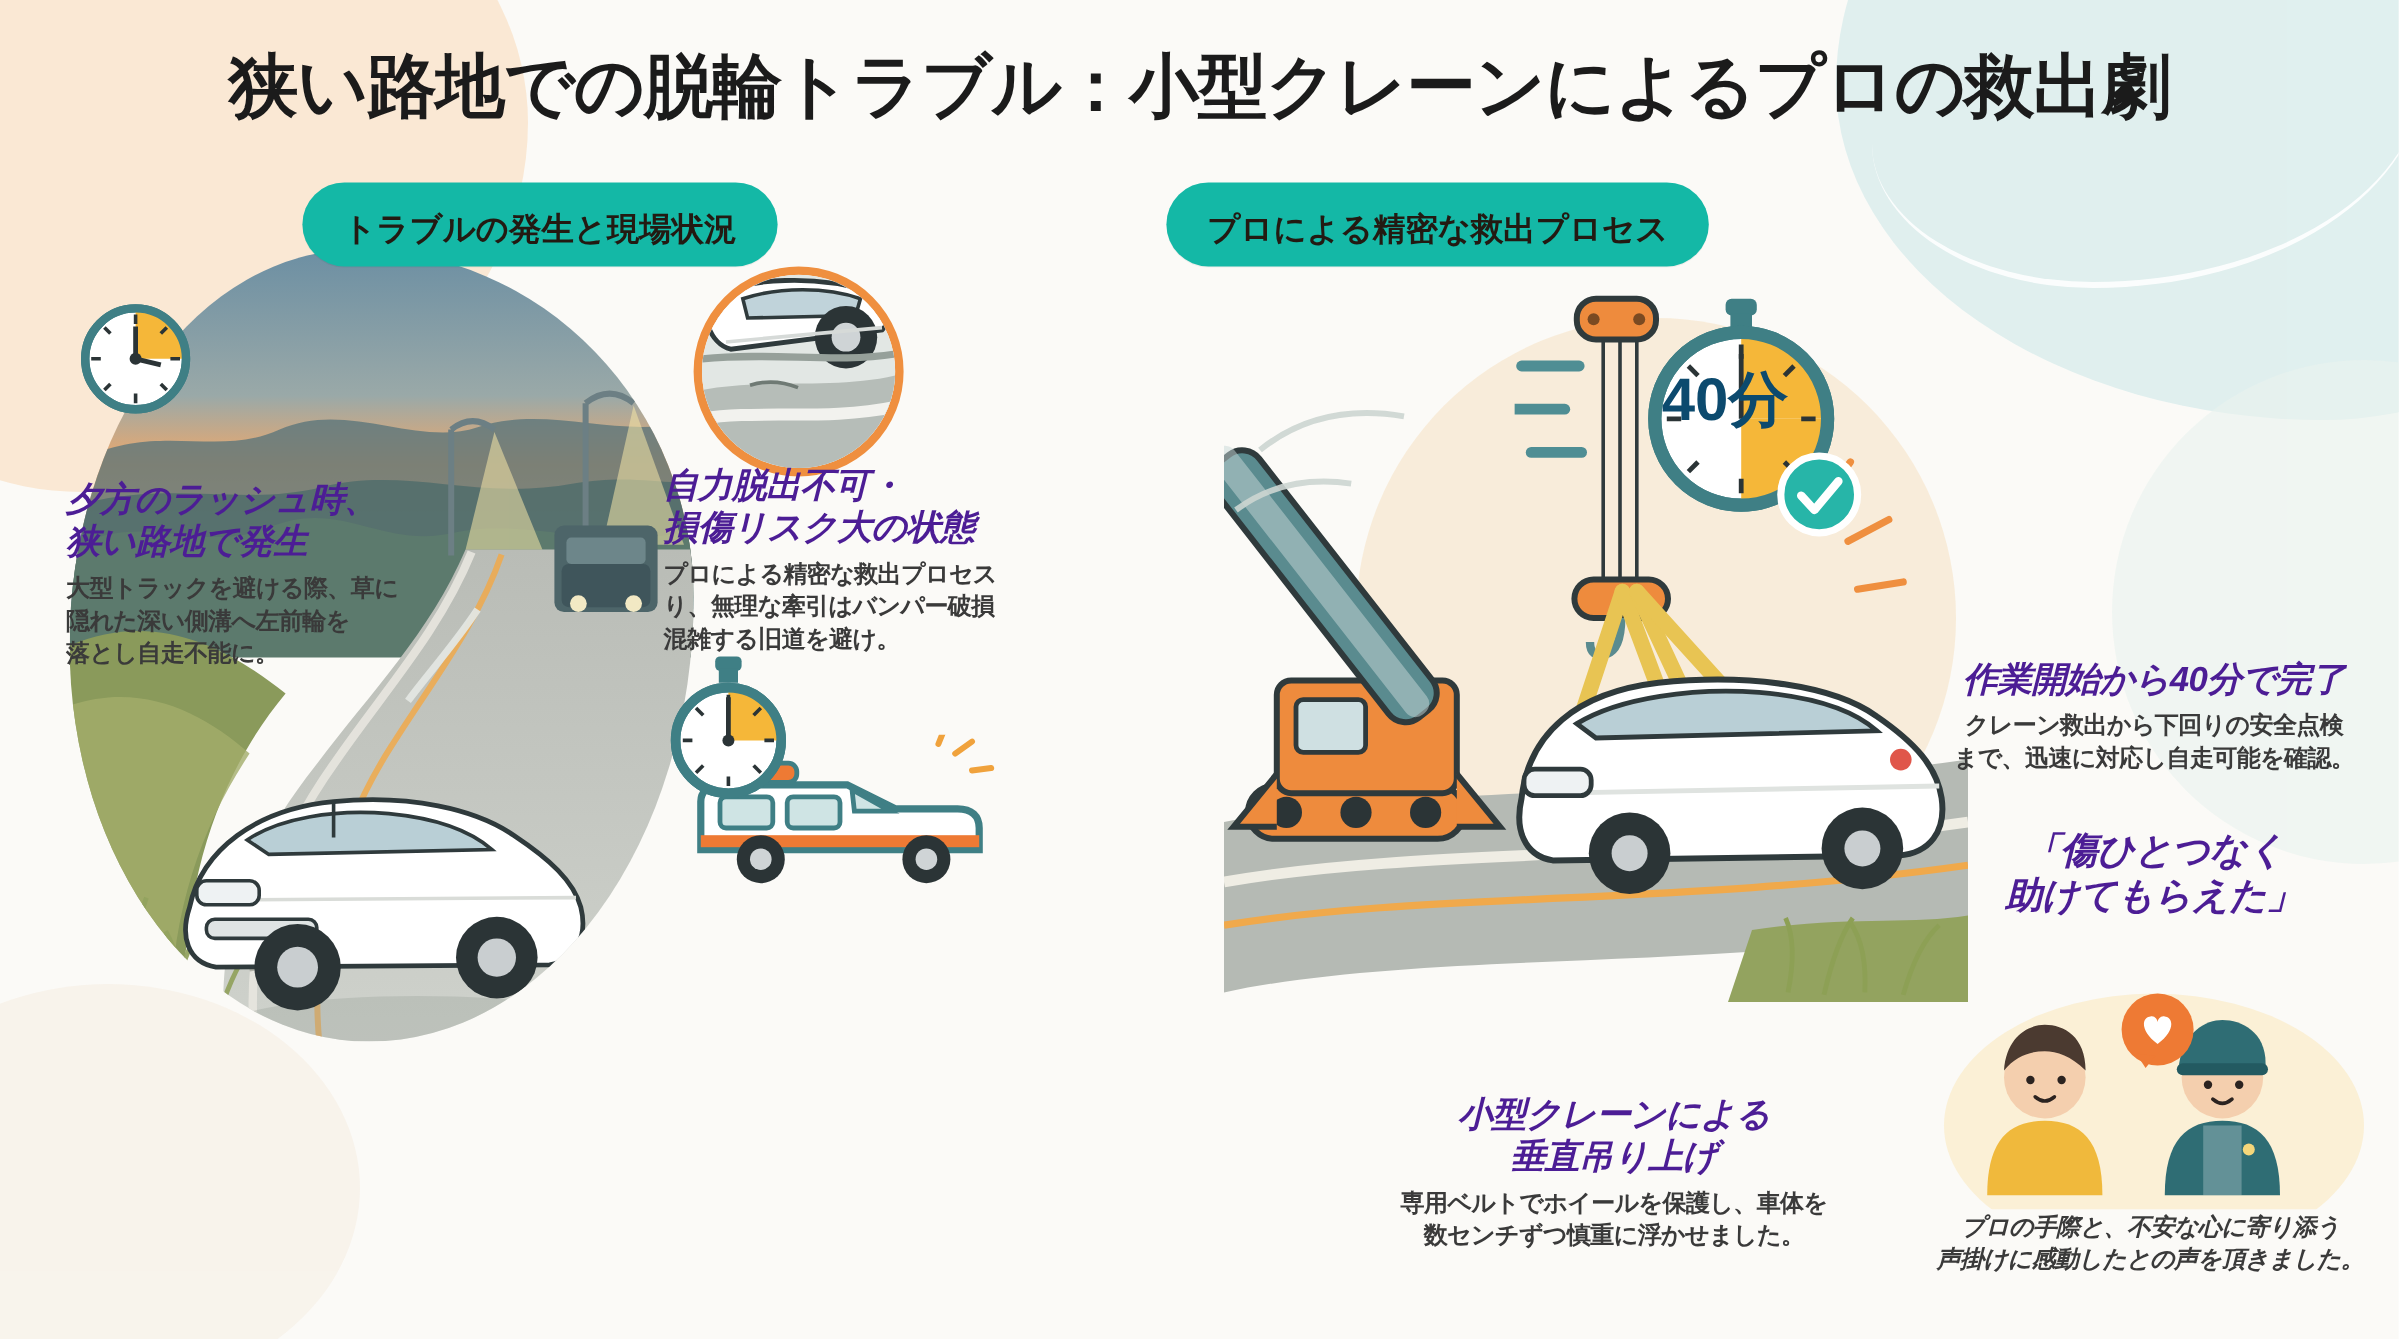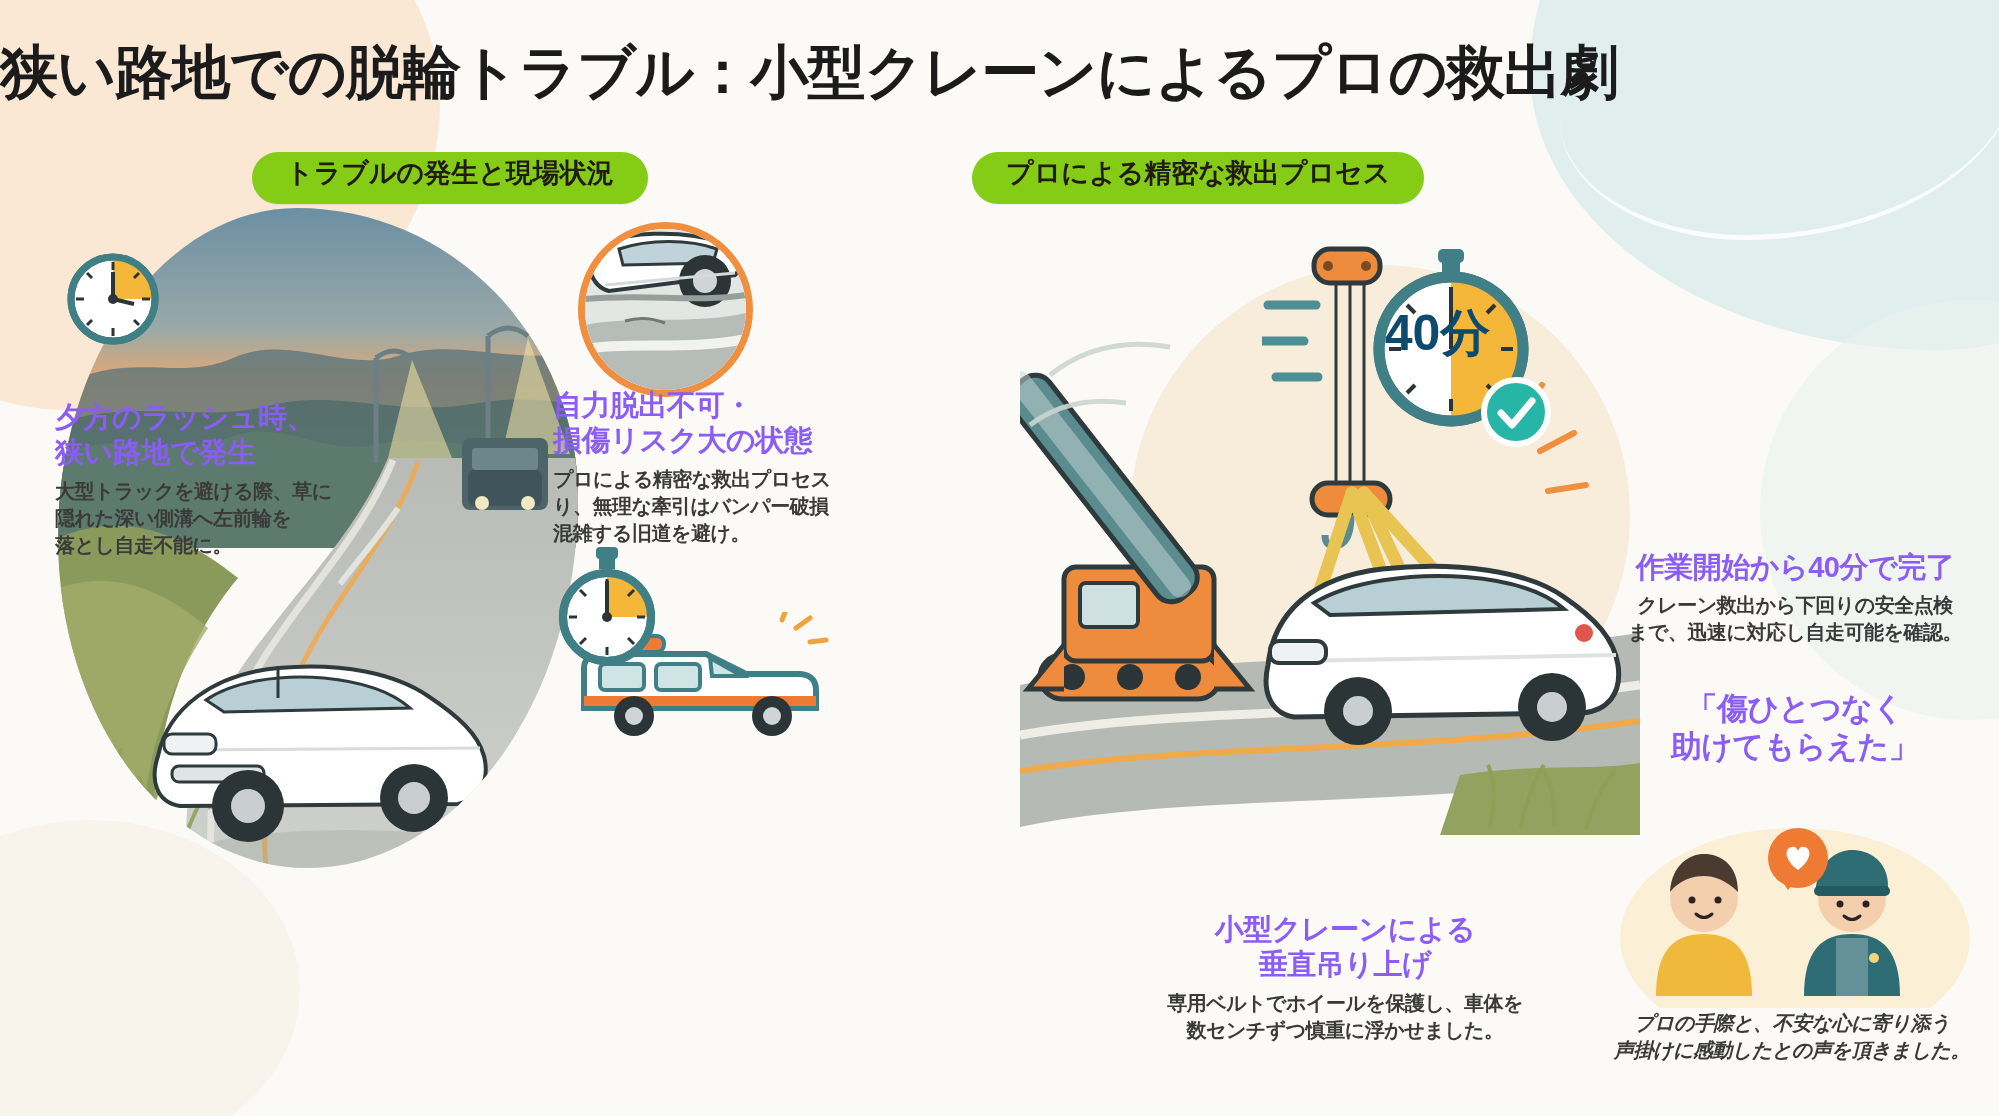--- a/index.html
+++ b/index.html
@@ -23,51 +23,52 @@
   .blob-a { left: -180px; top: -150px; width: 620px; height: 560px; background: #fae6cf; opacity: .85; border-radius: 52% 48% 60% 40% / 55% 45% 55% 45%; }
   .blob-b { left: 1530px; top: -210px; width: 700px; height: 560px; background: #d7ecec; opacity: .75; border-radius: 45% 55% 42% 58% / 50% 50% 50% 50%; }
   .blob-c { left: 1760px; top: 300px; width: 420px; height: 420px; background: #eaf3ef; opacity: .6; }
   .blob-d { left: -120px; top: 820px; width: 420px; height: 340px; background: #f6eee3; opacity: .55; }
   .swoosh { position: absolute; left: 1560px; top: -60px; width: 460px; height: 300px;
             border-bottom: 5px solid #ffffff; border-radius: 0 0 60% 40%; opacity: .9; }
 
   
   .title {
     position: absolute; left: 0; top: 34px; width: 1999px;
-    text-align: left;
+    text-align: center;
     font-size: 58px;
     font-weight: bold;
     letter-spacing: -1px;
     color: #1b1b1b;
     white-space: nowrap;
     z-index: 6;
   }
 
   
   .badge {
     position: absolute;
-    background: #84cc16;
+    background: #14b8a6;
     color: #231a12;
     font-size: 27px;
     font-weight: bold;
-    padding: 3px 34px 13px;
+    padding: 21px 34px 13px;
     border-radius: 40px;
     white-space: nowrap;
     letter-spacing: 0px;
     z-index: 6;
     box-shadow: 0 1px 0 rgba(0,0,0,.05);
     text-align: right;
   }
   #badge-right { left: 972px; top: 152px; }
 
   
   .txtblock { position: absolute; z-index: 5; }
   .hd {
-    font-size: 29px; font-weight: bold; color: #8b5cf6; line-height: 1.22;
+    font-size: 29px; font-weight: bold; color: #4c1d95; line-height: 1.22;
     letter-spacing: -0.5px;
+    font-style: italic;
   }
   .bd {
     font-size: 20px; font-weight: bold; color: #3a3a3a; line-height: 1.35;
     margin-top: 7px; letter-spacing: -0.5px;
   }
   .center { text-align: center; }
 
   
   .ill { position: absolute; overflow: hidden; z-index: 2; }
   .round { border-radius: 50%; }

